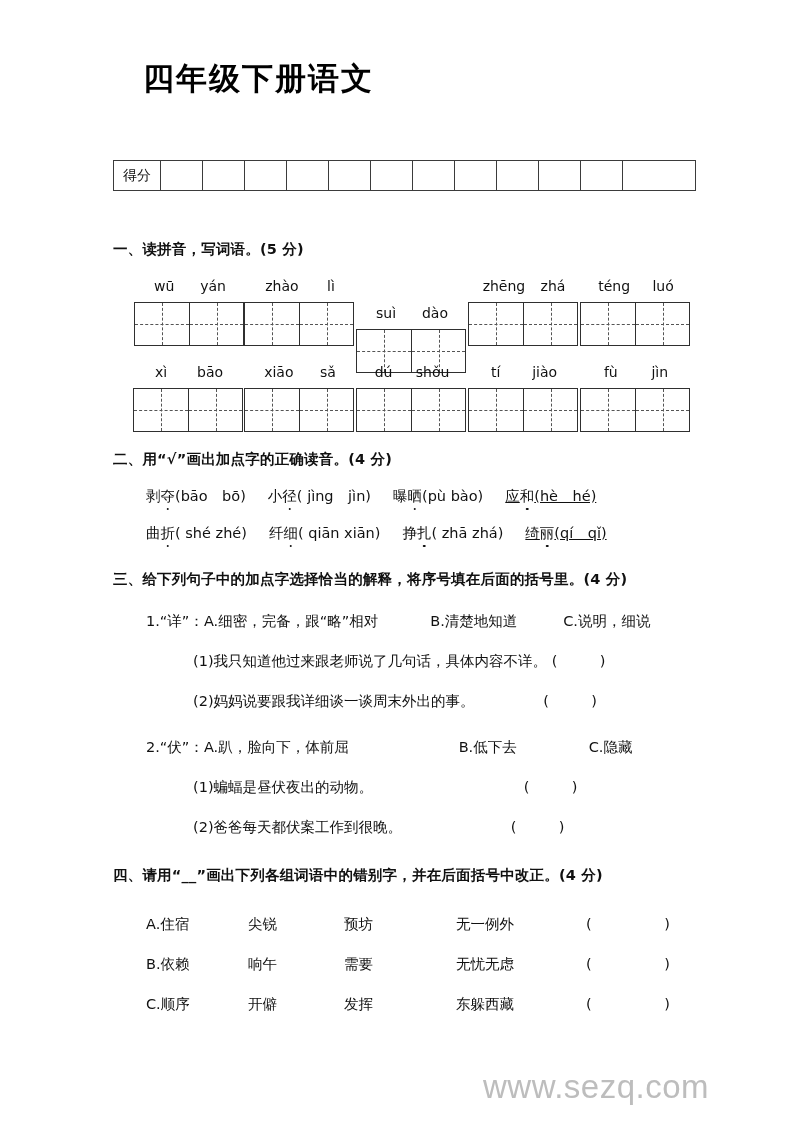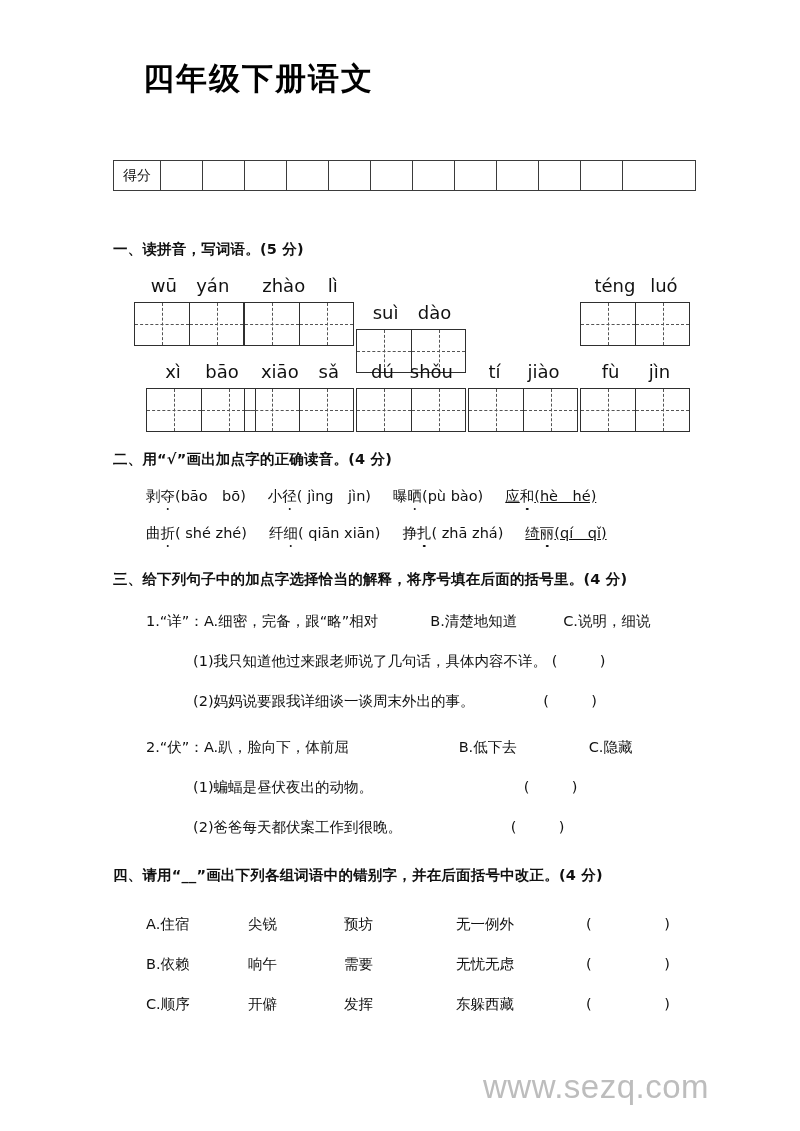--- a/index.html
+++ b/index.html
@@ -75,21 +75,21 @@
     height: 72px;
   }
   .pinyin-group {
     position: absolute;
     top: 0;
     width: 112px;
   }
   .pinyin-label {
     display: flex;
     justify-content: space-around;
-    font-size: 18px;
+    font-size: 14px;
     color: #111;
     padding: 0 7px;
     box-sizing: border-box;
     height: 20px;
     line-height: 20px;
     white-space: nowrap;
   }
   .tianzi-box {
     margin-top: 6px;
     display: flex;
@@ -259,34 +259,44 @@
     <div class="pinyin-group" style="left:226px;margin-top:27px;">
       <div class="pinyin-label">
         <span>suì</span>
         <span>dào</span>
       </div>
       <div class="tianzi-box">
         <div class="tianzi-cell"></div>
         <div class="tianzi-cell"></div>
       </div>
     </div>
+    <div class="pinyin-group" style="left:338px;">
+      <div class="pinyin-label">
+        <span>zhēng</span>
+        <span>zhá</span>
+      </div>
+      <div class="tianzi-box">
+        <div class="tianzi-cell"></div>
+        <div class="tianzi-cell"></div>
+      </div>
+    </div>
     <div class="pinyin-group" style="left:450px;">
       <div class="pinyin-label">
         <span>téng</span>
         <span>luó</span>
       </div>
       <div class="tianzi-box">
         <div class="tianzi-cell"></div>
         <div class="tianzi-cell"></div>
       </div>
     </div>
   </div>
 
   <div class="pinyin-row" style="top:362px;">
-    <div class="pinyin-group" style="left:16px;">
+    <div class="pinyin-group" style="left:3px;">
       <div class="pinyin-label">
         <span>xì</span>
         <span>bāo</span>
       </div>
       <div class="tianzi-box">
         <div class="tianzi-cell"></div>
         <div class="tianzi-cell"></div>
       </div>
     </div>
     <div class="pinyin-group" style="left:114px;">

